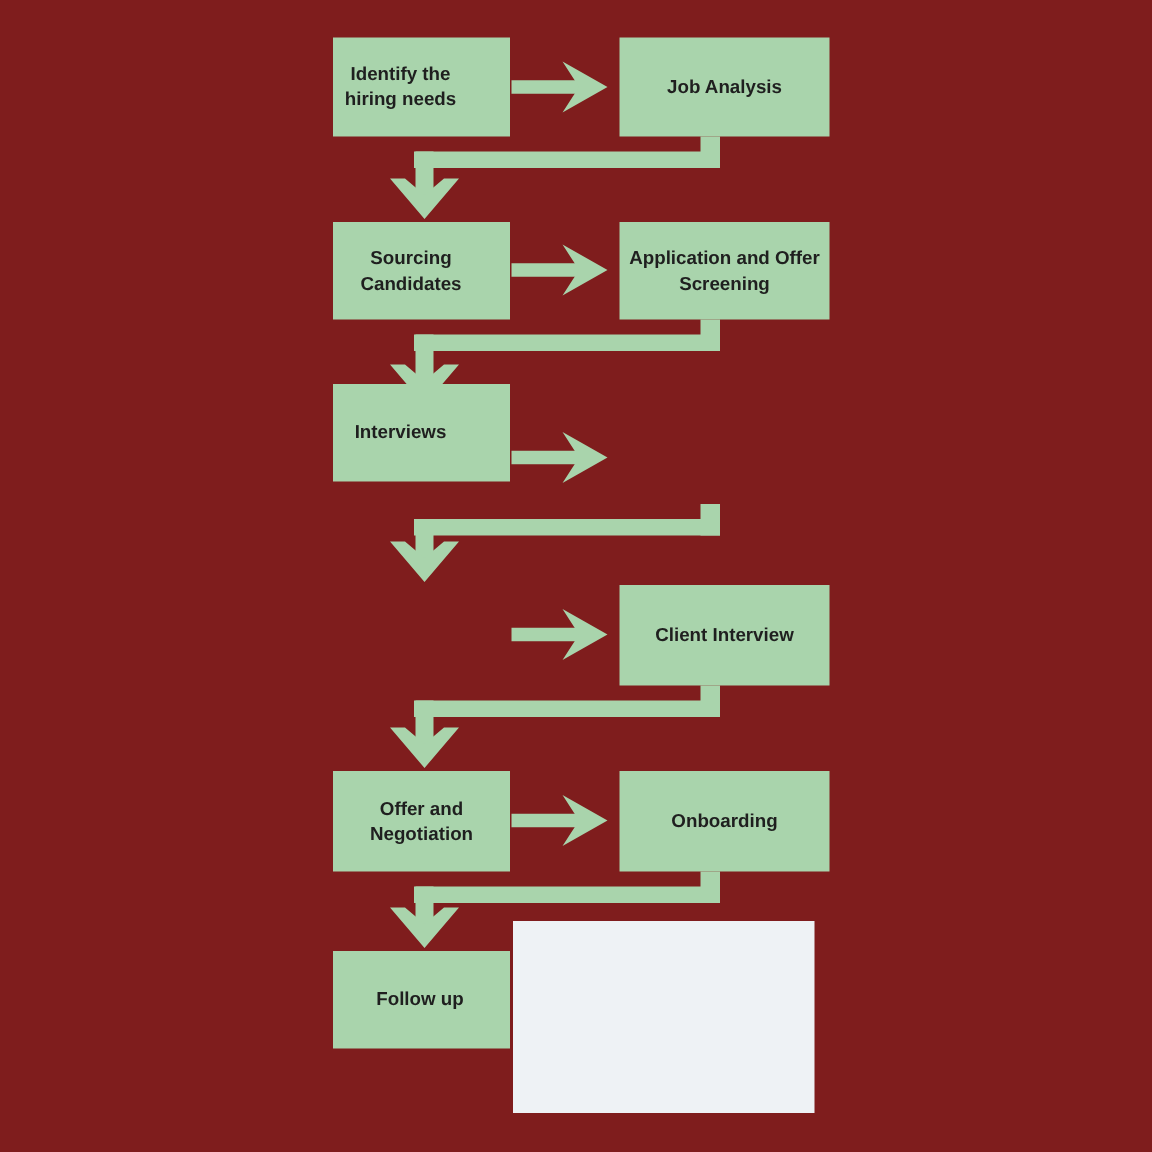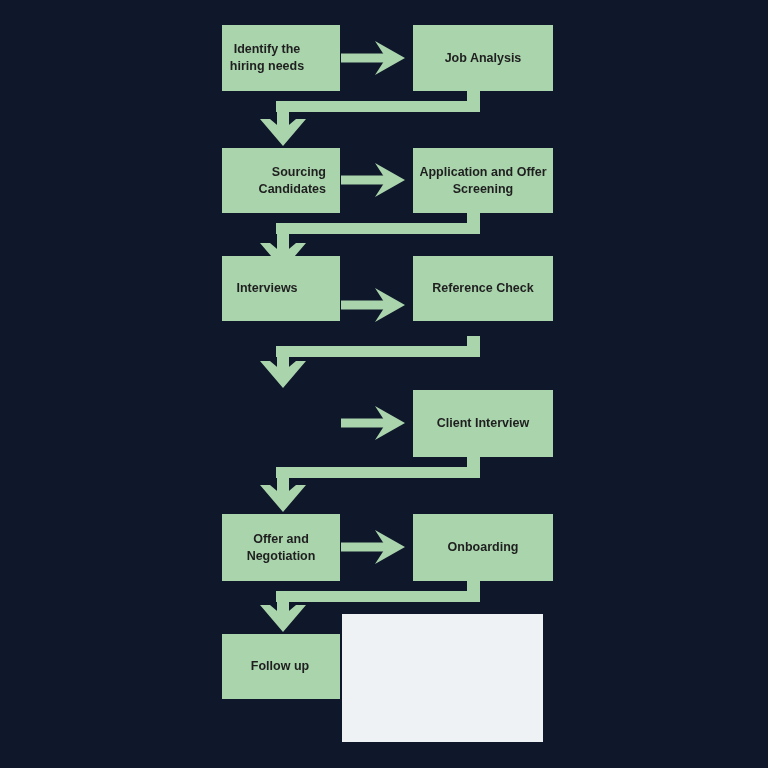--- a/index.html
+++ b/index.html
@@ -1,33 +1,33 @@
 <!DOCTYPE html>
 <html><head>
 <meta charset="utf-8">
 <style>
   html,body{margin:0;padding:0;background:#000;}
-  .stage{position:relative;width:768px;height:768px;background:#0f172a;overflow:hidden;
+  .stage{position:relative;width:768px;height:768px;background:#7f1d1d;overflow:hidden;
          font-family:"Liberation Sans",sans-serif;}
   .note{position:absolute;left:342px;top:614px;width:201px;height:128px;background:#eef2f5;}
   .arrows{position:absolute;left:0;top:0;width:768px;height:768px;}
   .arrows *{fill:#a9d4ac;}
   .node{position:absolute;background:#a9d4ac;display:flex;align-items:center;justify-content:center;
         text-align:center;font-weight:700;font-size:12.5px;line-height:17px;color:#1f1f1f;
         box-sizing:border-box;}
   .colL{left:222px;width:118px;}
   .colR{left:413px;width:140px;}
   .r1{top:25px;height:66px;}
   .r2{top:148px;height:65px;}
   .r3{top:256px;height:65px;}
   .r4{top:390px;height:67px;}
   .r5{top:514px;height:67px;}
   .r6{top:634px;height:65px;padding-left:12px;}
   .nudge28{padding-right:28px;}
-  .nudge14{padding-right:14px;text-align:right;}
+  .nudge14{padding-right:14px;}
 </style>
 </head>
 <body>
 
 <div class="stage">
 
   <div class="note"></div>
 
   <svg class="arrows" viewBox="0 0 768 768" xmlns="http://www.w3.org/2000/svg" aria-hidden="true">
 
@@ -94,23 +94,20 @@
   <div class="node colL r2 nudge14">
     <span>Sourcing Candidates</span>
   </div>
   <div class="node colR r2">
     <span>Application and Offer Screening</span>
   </div>
 
   <div class="node colL r3 nudge28">
     <span>Interviews</span>
   </div>
-  <div class="node colR r3">
-    <span>Reference Check</span>
-  </div>
 
   <div class="node colR r4">
     <span>Client Interview</span>
   </div>
 
   <div class="node colL r5">
     <span>Offer and Negotiation</span>
   </div>
   <div class="node colR r5">
     <span>Onboarding</span>

